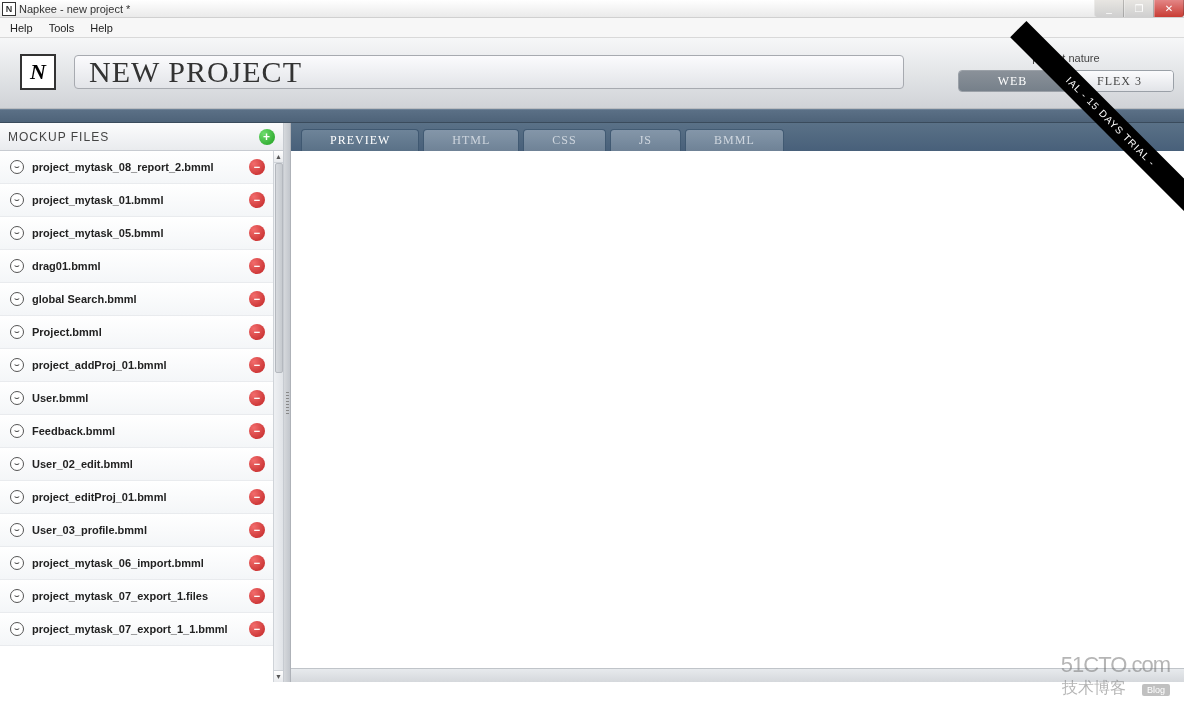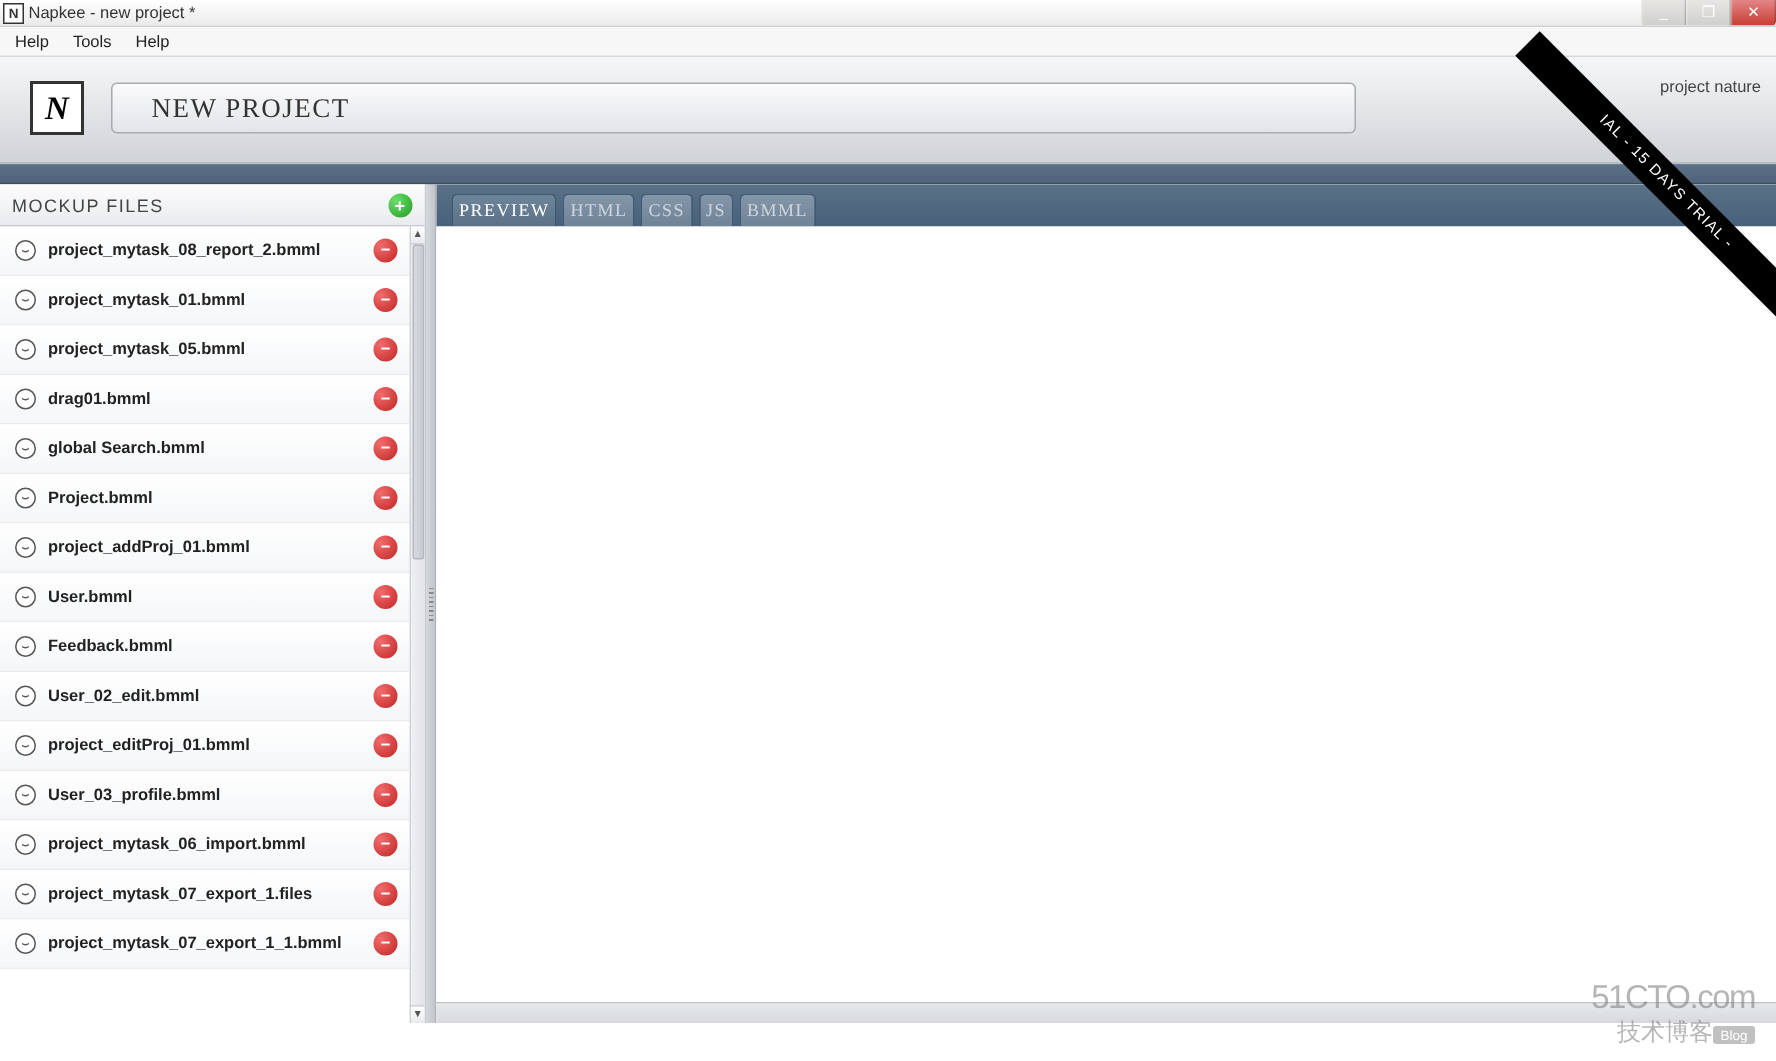--- a/index.html
+++ b/index.html
@@ -13,21 +13,21 @@
 .win-min{background:linear-gradient(#e9e7e3,#cfcfcf);color:#333;border-bottom-left-radius:3px}
 .win-max{background:linear-gradient(#e9e7e3,#cfcfcf);color:#333}
 .win-close{background:linear-gradient(#e58a8a,#c83c34);border-bottom-right-radius:3px}
 
 .menubar { height:20px; background:#f7f7f7; border-bottom:1px solid #d9d9d9; display:flex; align-items:center; font-size:11px; color:#222; padding-left:2px; }
 .menubar span { padding:2px 8px; cursor:default; }
 
 
 .header-area { background:linear-gradient(#f6f7f8,#d0d3d7); padding:16px 12px 18px 20px; display:flex; align-items:center; gap:18px; border-bottom:1px solid #b9bcc0; position:relative; }
 .logo-box { width:36px; height:36px; border:2px solid #333; display:flex; align-items:center; justify-content:center; font-weight:bold; font-size:22px; background:#fff; font-style:italic; font-family:"Comic Sans MS",cursive; }
-.project-title-input { flex:1; max-width:830px; height:34px; background:linear-gradient(#fbfbfd,#e2e4e8); border:1px solid #a7aab0; border-radius:4px; padding:0 26px; font-family:"Comic Sans MS",cursive; font-size:18px; letter-spacing:1px; color:#333; }
+.project-title-input { flex:1; max-width:830px; height:34px; background:linear-gradient(#fbfbfd,#e2e4e8); border:1px solid #a7aab0; border-radius:4px; padding:0 14px; font-family:"Comic Sans MS",cursive; font-size:30px; letter-spacing:1px; color:#333; }
 .nature-block { position:absolute; right:10px; top:14px; text-align:center; font-size:11px; color:#444; }
 .nature-tabs { display:flex; margin-top:6px; border:1px solid #9aa0a7; border-radius:4px; overflow:hidden; width:216px; }
 .nature-tab { width:108px; height:20px; display:flex; align-items:center; justify-content:center; font-family:"Comic Sans MS",cursive; font-size:12px; letter-spacing:1px; }
 .nature-tab.active { background:linear-gradient(#8a9199,#76808a); color:#fff; }
 .nature-tab.inactive { background:linear-gradient(#fbfbfd,#e2e4e8); color:#444; }
 
 
 .subheader { height:14px; background:linear-gradient(#5b7086,#4e6379); border-top:1px solid #6c8196; border-bottom:1px solid #3a4b5c; }
 
 
@@ -51,32 +51,32 @@
 
 .sidebar-foot { height:28px; background:linear-gradient(#f4f5f7,#e2e4e8); border-top:1px solid #c7cbd1; display:flex; align-items:center; justify-content:space-between; padding:0 8px; font-size:11px; color:#333; }
 .export-btn { height:20px; padding:0 12px; background:linear-gradient(#8893a0,#6a7582); border:1px solid #55606c; border-radius:3px; color:#fff; font-family:"Comic Sans MS",cursive; font-size:12px; letter-spacing:1px; display:flex; align-items:center; cursor:pointer; }
 
 
 .preview-pane { flex:1; position:relative; background:#fff; }
 .splitter { width:7px; background:linear-gradient(90deg,#d5d8dc,#c2c6cc); border-right:1px solid #aeb2b8; display:flex; align-items:center; justify-content:center; }
 .splitter .grip{width:3px;height:22px;background:repeating-linear-gradient(#888,#888 1px,transparent 1px,transparent 3px);}
 
 .tab-strip { height:28px; background:linear-gradient(#5a7187,#48607a); display:flex; align-items:flex-end; padding-left:10px; gap:4px; }
-.tab { height:22px; padding:0 4px; display:flex; align-items:center; font-family:"Comic Sans MS",cursive; font-size:12px; letter-spacing:1px; border-radius:4px 4px 0 0; border:1px solid #3f5871; border-bottom:none; cursor:pointer; }
+.tab { height:22px; padding:0 28px; display:flex; align-items:center; font-family:"Comic Sans MS",cursive; font-size:12px; letter-spacing:1px; border-radius:4px 4px 0 0; border:1px solid #3f5871; border-bottom:none; cursor:pointer; }
 .tab.active { background:linear-gradient(#6e8499,#5a7187); color:#fff; }
 .tab.inactive { background:linear-gradient(#8d9eb0,#76899c); color:#e4e9ef; opacity:.85; }
 .preview-body { position:absolute; top:28px; left:0; right:0; bottom:14px; background:#fff; }
 .preview-foot { position:absolute; bottom:0; left:0; right:0; height:14px; background:linear-gradient(#e7eaed,#d5d8dc); border-top:1px solid #c0c4c9; }
 
 .trial-ribbon { position:absolute; top:110px; right:-58px; transform:rotate(45deg); background:#000; color:#fff; font-size:10px; letter-spacing:1px; padding:6px 70px; font-family:Arial,sans-serif; }
 
 .watermark { position:absolute; right:14px; bottom:8px; text-align:right; font-family:Arial,sans-serif; color:rgba(120,120,120,.55); pointer-events:none; }
 .watermark .w1{font-size:22px; font-weight:normal; letter-spacing:-1px;}
 .watermark .w2{font-size:16px;}
-.watermark .blog{display:inline-block;background:rgba(130,130,130,.5);color:#fff;font-size:9px;padding:1px 5px;border-radius:2px;margin-left:0;}
+.watermark .blog{display:inline-block;background:rgba(130,130,130,.5);color:#fff;font-size:9px;padding:1px 5px;border-radius:2px;margin-left:16px;}
 </style>
 </head>
 <body>
 
 <div class="titlebar">
   <div class="app-icon">N</div>
   <span>Napkee - new project *</span>
   <div class="win-btns">
     <div class="win-btn win-min">_</div>
     <div class="win-btn win-max">❐</div>
@@ -88,20 +88,24 @@
   <span>Help</span>
   <span>Tools</span>
   <span>Help</span>
 </div>
 
 <div class="header-area">
   <div class="logo-box">N</div>
   <input class="project-title-input" value="NEW PROJECT" style="">
   <div class="nature-block">
     <div>project nature</div>
+    <div class="nature-tabs">
+      <div class="nature-tab active">WEB</div>
+      <div class="nature-tab inactive">FLEX 3</div>
+    </div>
   </div>
 </div>
 <div class="subheader"></div>
 
 <div class="workarea">
 
   <div class="sidebar">
     <div class="sidebar-head">
       <span>MOCKUP FILES</span>
       <div class="add-btn">+</div>

